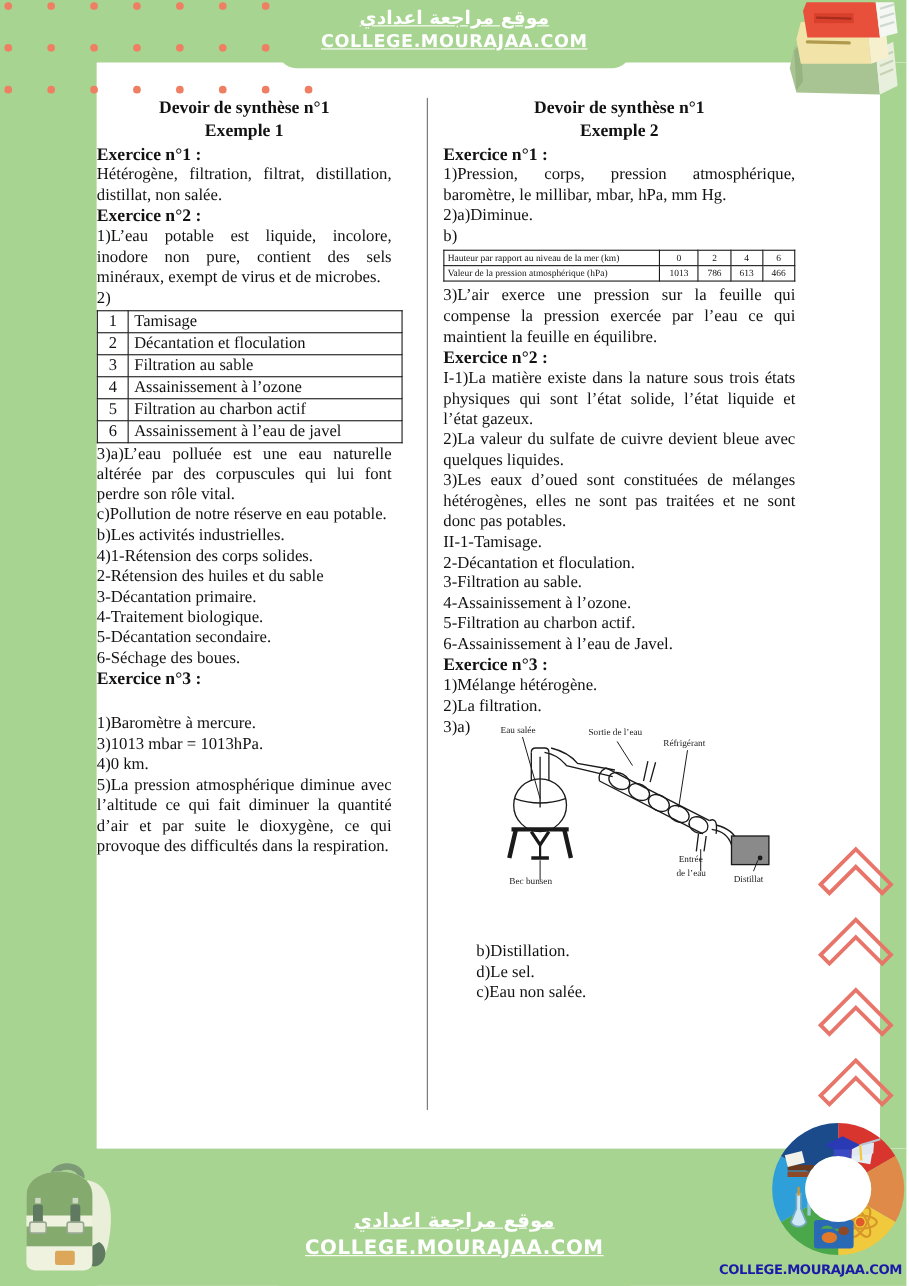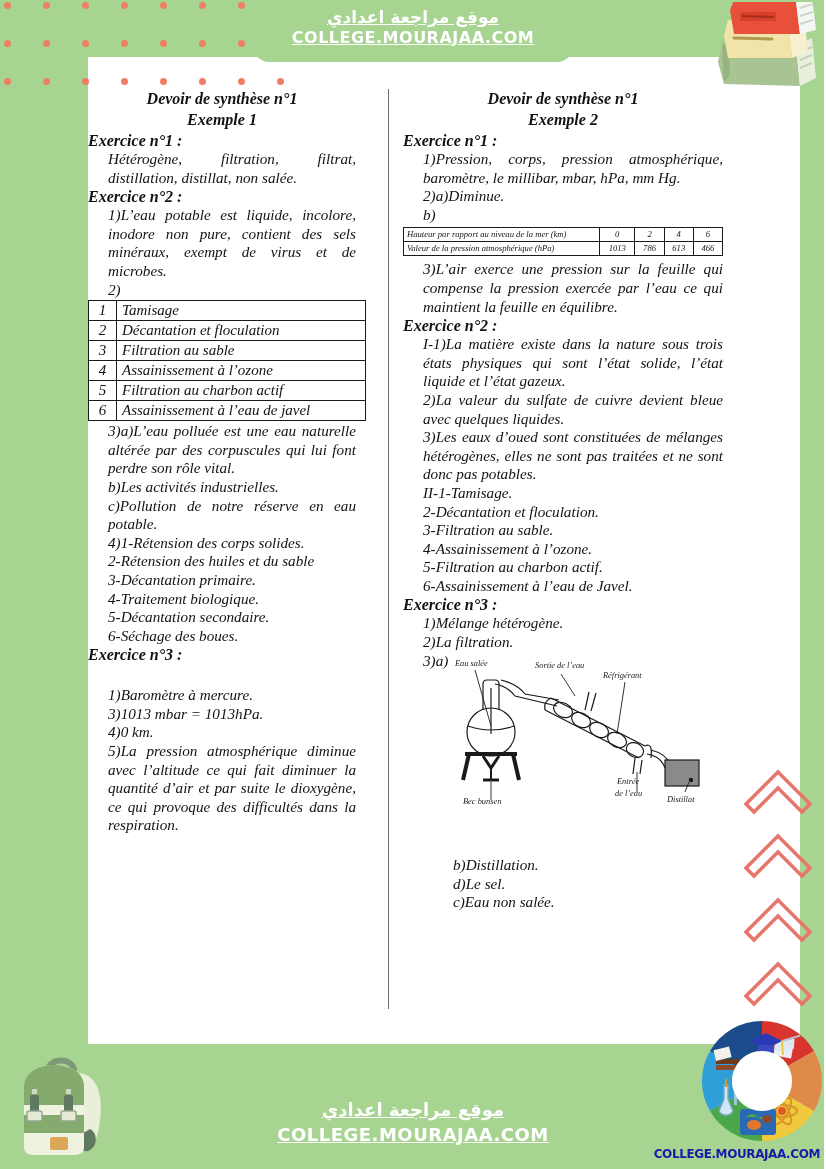--- a/index.html
+++ b/index.html
@@ -113,31 +113,31 @@
     position: absolute; left: 88px; top: 57px;
     width: 712px; height: 987px;
     z-index: 5;
   }
   .divider {
     position: absolute; left: 300px; top: 32px; width: 1px; height: 920px;
     background: #6e6e6e;
   }
   .col {
     position: absolute; top: 32px;
-    font-size: 15.2px; line-height: 18.6px; color: #121212; font-style: italic;
+    font-size: 15.2px; line-height: 18.6px; color: #121212;
   }
   .col-left { left: -16px; width: 300px; padding: 0 16px; }
   .col-right { left: 315px; width: 320px; }
 
   h2.doc-title {
     text-align: center; font-size: 16px; font-weight: bold;
     line-height: 19px; margin-bottom: 2px;
   }
   .ex-head { font-weight: bold; font-size: 16px; line-height: 19px; }
-  p.para { text-align: justify; text-justify: inter-word; margin: 0; padding-left: 20px; }
+  p.para { text-align: justify; text-justify: inter-word; margin: 0; }
   .nojust { text-align: left; }
 
   
   table.steps {
     border-collapse: collapse; width: 278px; margin: 1px 0 1px 0;
     font-size: 15px;
   }
   table.steps td {
     border: 1px solid #1a1a1a; padding: 1px 5px; line-height: 17px;
   }
@@ -343,22 +343,22 @@
               <td>Filtration au charbon actif</td>
             </tr>
             <tr>
               <td class="num">6</td>
               <td>Assainissement à l’eau de javel</td>
             </tr>
           </tbody>
       </table>
 
       <p class="para">3)a)L’eau polluée est une eau naturelle altérée par des corpuscules qui lui font perdre son rôle vital.</p>
+      <p class="para">c)Pollution de notre réserve en eau potable.</p>
       <p class="para nojust">b)Les activités industrielles.</p>
-      <p class="para">c)Pollution de notre réserve en eau potable.</p>
       <div id="left-q4-lines">
           <p class="para nojust">4)1-Rétension des corps solides.</p>
           <p class="para nojust">2-Rétension des huiles et du sable</p>
           <p class="para nojust">3-Décantation primaire.</p>
           <p class="para nojust">4-Traitement biologique.</p>
           <p class="para nojust">5-Décantation secondaire.</p>
           <p class="para nojust">6-Séchage des boues.</p>
         </div>
 
       <div class="ex-head">Exercice n°3 :</div>

